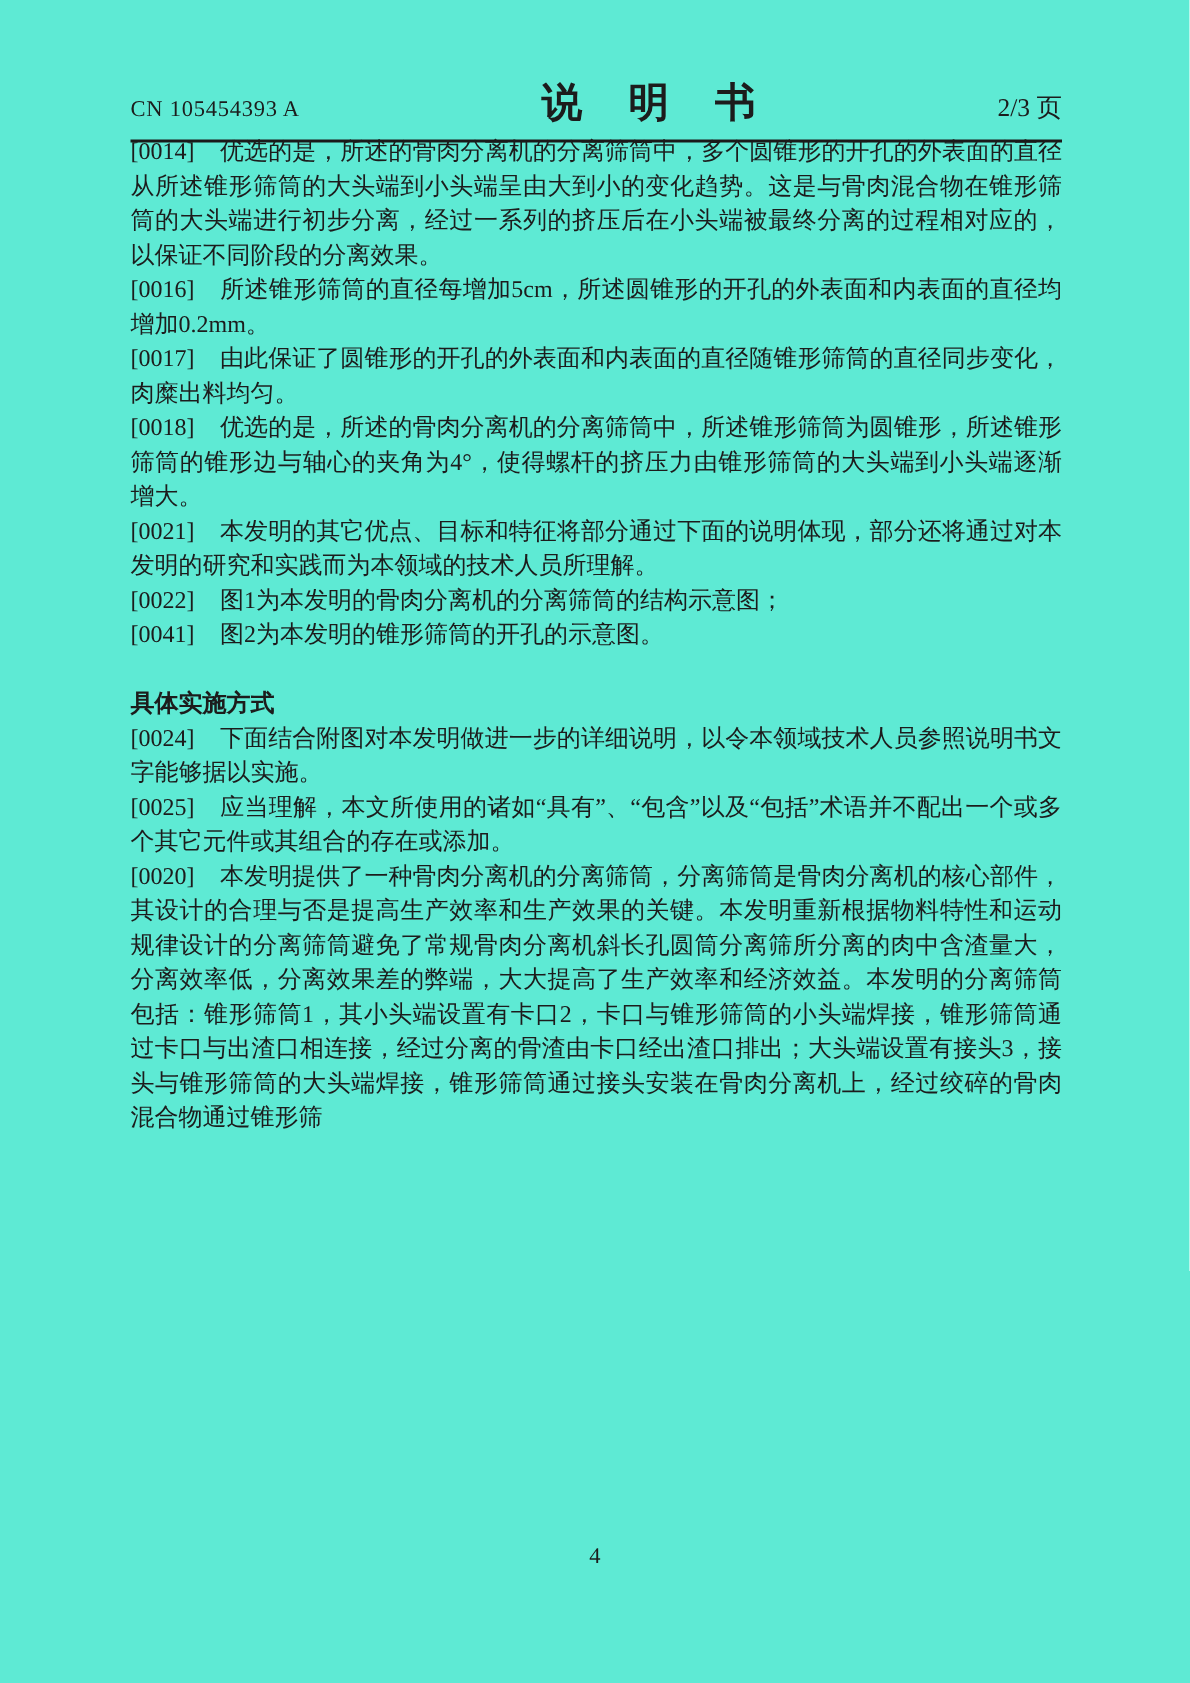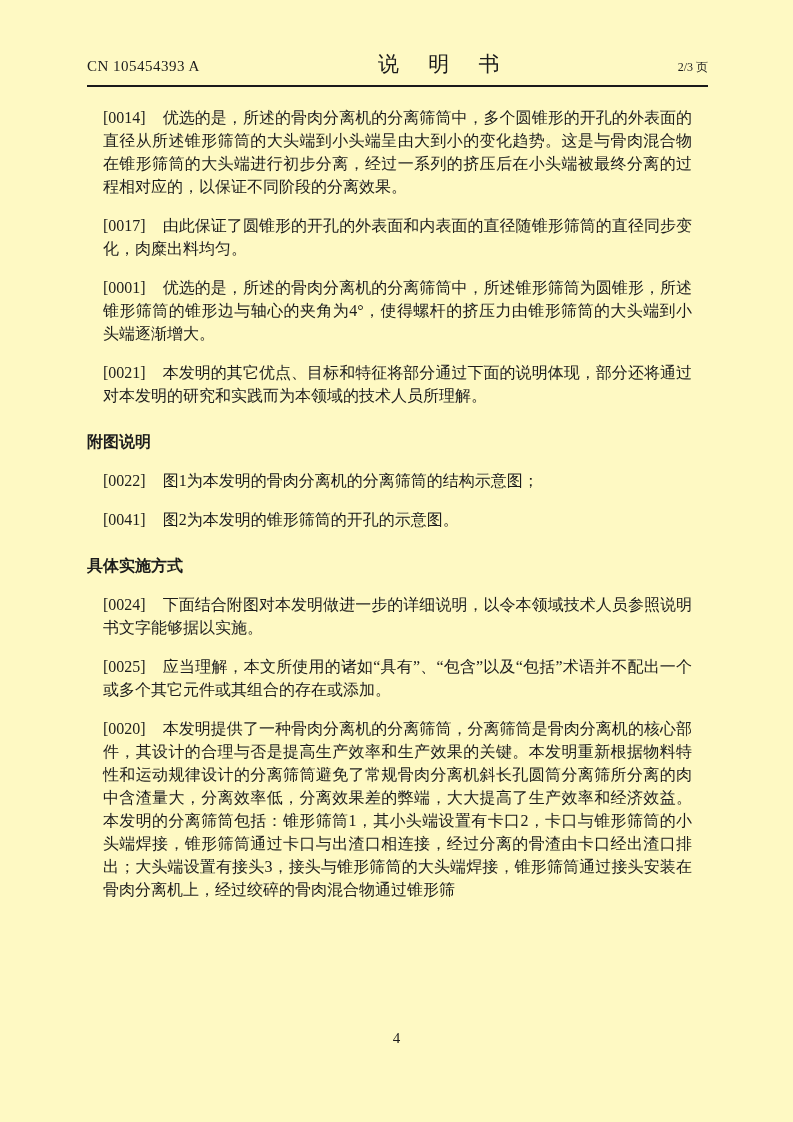--- a/index.html
+++ b/index.html
@@ -4,21 +4,21 @@
 <style>
   html, body {
     margin: 0;
     padding: 0;
     background: #ffffff;
   }
   .page {
     position: relative;
     width: 793px;
     height: 1122px;
-    background: #fef9c3;
+    background: #5eead4;
     font-family: "Liberation Serif", "DejaVu Serif", serif;
     color: #1c1c1c;
     overflow: hidden;
   }
   .header {
     position: absolute;
     top: 50px;
     left: 87px;
     width: 621px;
     display: flex;
@@ -26,41 +26,41 @@
     align-items: baseline;
     border-bottom: 2px solid #1a1a1a;
     padding-bottom: 7px;
   }
   .doc-number {
     font-size: 15px;
     letter-spacing: 0.5px;
     white-space: nowrap;
   }
   .doc-title {
-    font-size: 21px;
-    font-weight: normal;
+    font-size: 27px;
+    font-weight: bold;
     letter-spacing: 12px;
     text-indent: 12px;
     white-space: nowrap;
   }
   .page-indicator {
-    font-size: 12px;
+    font-size: 17px;
     white-space: nowrap;
   }
   .content {
     position: absolute;
     top: 90px;
     left: 87px;
     width: 621px;
     font-size: 16px;
     line-height: 23px;
     text-align: justify;
   }
   .para {
-    margin: 16px;
+    margin: 0;
   }
   .ptag {
     padding-right: 17px;
   }
   .heading {
     font-weight: bold;
     margin-top: 23px;
   }
   .footer {
     position: absolute;
@@ -76,24 +76,24 @@
 
 <div class="page">
   <div class="header">
     <span class="doc-number">CN 105454393 A</span>
     <span class="doc-title">说 明 书</span>
     <span class="page-indicator">2/3 页</span>
   </div>
 
   <div class="content">
       <p class="para"><span class="ptag">[0014]</span>优选的是，所述的骨肉分离机的分离筛筒中，多个圆锥形的开孔的外表面的直径从所述锥形筛筒的大头端到小头端呈由大到小的变化趋势。这是与骨肉混合物在锥形筛筒的大头端进行初步分离，经过一系列的挤压后在小头端被最终分离的过程相对应的，以保证不同阶段的分离效果。</p>
+      <p class="para"><span class="ptag">[0016]</span>所述锥形筛筒的直径每增加5cm，所述圆锥形的开孔的外表面和内表面的直径均增加0.2mm。</p>
       <p class="para"><span class="ptag">[0017]</span>由此保证了圆锥形的开孔的外表面和内表面的直径随锥形筛筒的直径同步变化，肉糜出料均匀。</p>
-      <p class="para"><span class="ptag">[0001]</span>优选的是，所述的骨肉分离机的分离筛筒中，所述锥形筛筒为圆锥形，所述锥形筛筒的锥形边与轴心的夹角为4°，使得螺杆的挤压力由锥形筛筒的大头端到小头端逐渐增大。</p>
+      <p class="para"><span class="ptag">[0018]</span>优选的是，所述的骨肉分离机的分离筛筒中，所述锥形筛筒为圆锥形，所述锥形筛筒的锥形边与轴心的夹角为4°，使得螺杆的挤压力由锥形筛筒的大头端到小头端逐渐增大。</p>
       <p class="para"><span class="ptag">[0021]</span>本发明的其它优点、目标和特征将部分通过下面的说明体现，部分还将通过对本发明的研究和实践而为本领域的技术人员所理解。</p>
-      <div class="heading">附图说明</div>
       <p class="para"><span class="ptag">[0022]</span>图1为本发明的骨肉分离机的分离筛筒的结构示意图；</p>
       <p class="para"><span class="ptag">[0041]</span>图2为本发明的锥形筛筒的开孔的示意图。</p>
       <div class="heading">具体实施方式</div>
       <p class="para"><span class="ptag">[0024]</span>下面结合附图对本发明做进一步的详细说明，以令本领域技术人员参照说明书文字能够据以实施。</p>
       <p class="para"><span class="ptag">[0025]</span>应当理解，本文所使用的诸如“具有”、“包含”以及“包括”术语并不配出一个或多个其它元件或其组合的存在或添加。</p>
       <p class="para"><span class="ptag">[0020]</span>本发明提供了一种骨肉分离机的分离筛筒，分离筛筒是骨肉分离机的核心部件，其设计的合理与否是提高生产效率和生产效果的关键。本发明重新根据物料特性和运动规律设计的分离筛筒避免了常规骨肉分离机斜长孔圆筒分离筛所分离的肉中含渣量大，分离效率低，分离效果差的弊端，大大提高了生产效率和经济效益。本发明的分离筛筒包括：锥形筛筒1，其小头端设置有卡口2，卡口与锥形筛筒的小头端焊接，锥形筛筒通过卡口与出渣口相连接，经过分离的骨渣由卡口经出渣口排出；大头端设置有接头3，接头与锥形筛筒的大头端焊接，锥形筛筒通过接头安装在骨肉分离机上，经过绞碎的骨肉混合物通过锥形筛</p>
     </div>
 
   <div class="footer">
     <span>4</span>

